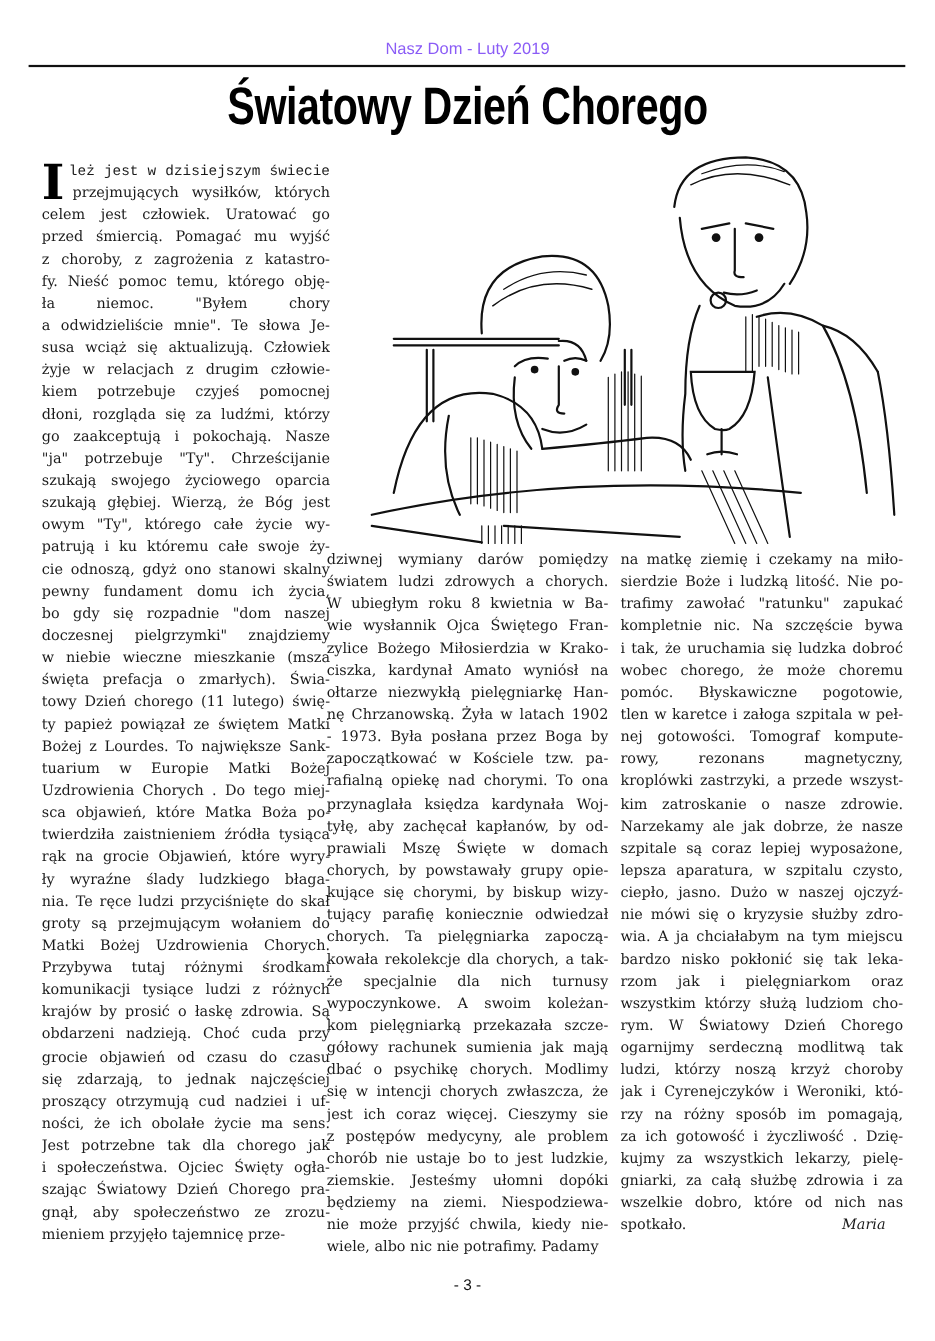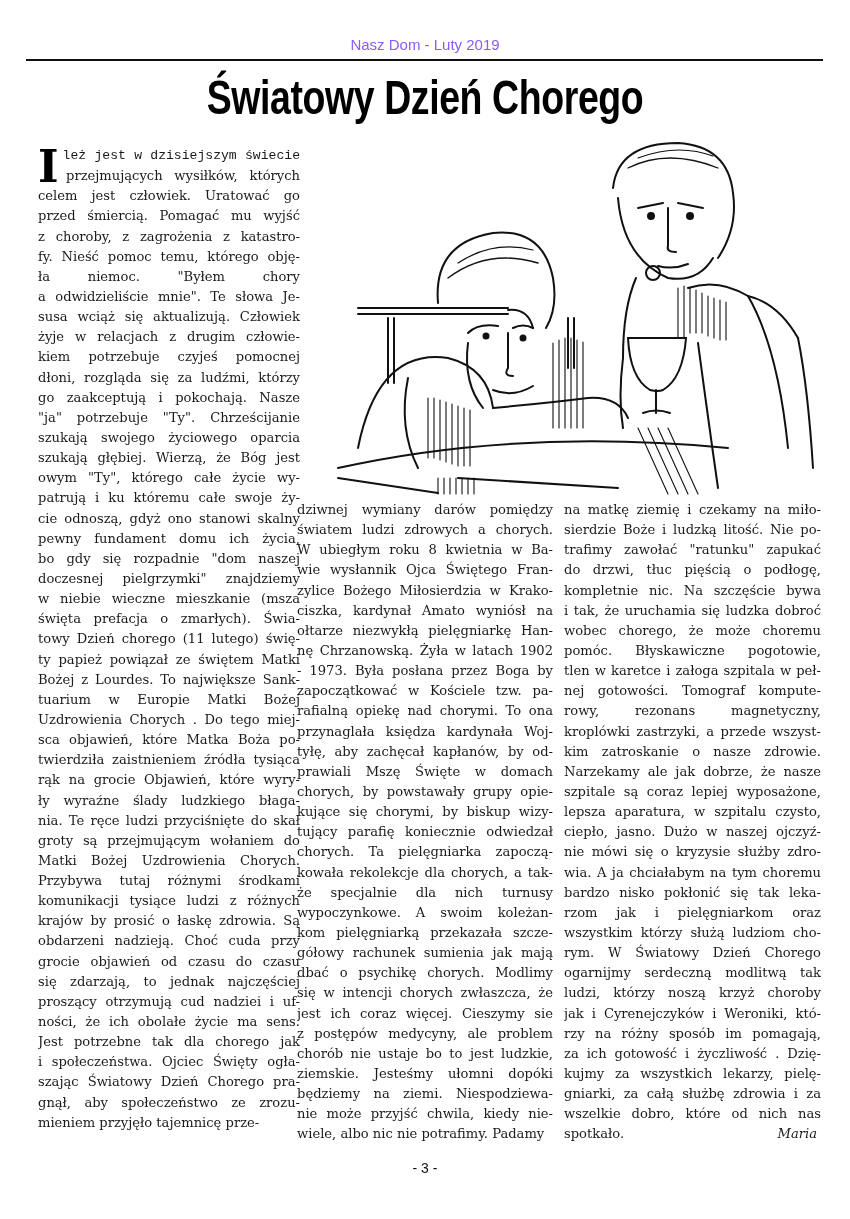--- a/index.html
+++ b/index.html
@@ -12,21 +12,21 @@
     color: #000; transform: scaleX(0.78); transform-origin: center; letter-spacing: -0.5px; }
   .col { position: absolute; font-family: "DejaVu Serif", serif; font-size: 13.1px; line-height: 20.15px;
     text-align: justify; color: #1a1a1a; }
   .col .ln { display: block; height: 20.15px; white-space: nowrap; text-align: justify; text-align-last: justify; overflow: hidden; }
   .col .ln.last { text-align-last: left; }
   .col-left { left: 38px; top: 146px; width: 262px; }
   .col-mid { left: 297px; top: 500px; width: 256px; }
   .col-right { left: 564px; top: 500px; width: 257px; }
   .dropcap { float: left; font-family: "DejaVu Serif", serif; font-weight: bold; font-size: 44px;
     line-height: 38px; margin: 2px 4px 0 0; color: #000; }
-  .signature { float: right; font-style: italic; margin-right: 4px; }
+  .signature { float: right; font-style: italic; margin-right: 16px; }
   .illustration { position: absolute; left: 318px; top: 128px; width: 510px; height: 368px; }
   .page-num { position: absolute; left: 0; top: 1160px; width: 850px; text-align: center;
     font-family: "Liberation Sans", sans-serif; font-size: 14px; color: #111; }
 </style>
 </head>
 <body>
 
 <div class="header">Nasz Dom - Luty 2019</div>
 <div class="rule"></div>
 <div class="title">Światowy Dzień Chorego</div>
@@ -170,36 +170,35 @@
     <span class="ln">chorób nie ustaje bo to jest ludzkie,</span>
     <span class="ln">ziemskie. Jesteśmy ułomni dopóki</span>
     <span class="ln">będziemy na ziemi. Niespodziewa-</span>
     <span class="ln">nie może przyjść chwila, kiedy nie-</span>
     <span class="ln last">wiele, albo nic nie potrafimy. Padamy</span>
   </div>
 <div class="col col-right" id="col-right">
     <span class="ln">na matkę ziemię i czekamy na miło-</span>
     <span class="ln">sierdzie Boże i ludzką litość. Nie po-</span>
     <span class="ln">trafimy zawołać "ratunku" zapukać</span>
-    <span class="ln">do drzwi, tłuc pięścią o podłogę,</span>
     <span class="ln">kompletnie nic. Na szczęście bywa</span>
     <span class="ln">i tak, że uruchamia się ludzka dobroć</span>
     <span class="ln">wobec chorego, że może choremu</span>
     <span class="ln">pomóc. Błyskawiczne pogotowie,</span>
     <span class="ln">tlen w karetce i załoga szpitala w peł-</span>
     <span class="ln">nej gotowości. Tomograf kompute-</span>
     <span class="ln">rowy, rezonans magnetyczny,</span>
     <span class="ln">kroplówki zastrzyki, a przede wszyst-</span>
     <span class="ln">kim zatroskanie o nasze zdrowie.</span>
     <span class="ln">Narzekamy ale jak dobrze, że nasze</span>
     <span class="ln">szpitale są coraz lepiej wyposażone,</span>
     <span class="ln">lepsza aparatura, w szpitalu czysto,</span>
     <span class="ln">ciepło, jasno. Dużo w naszej ojczyź-</span>
     <span class="ln">nie mówi się o kryzysie służby zdro-</span>
-    <span class="ln">wia. A ja chciałabym na tym choremu</span>
+    <span class="ln">wia. A ja chciałabym na tym miejscu</span>
     <span class="ln">bardzo nisko pokłonić się tak leka-</span>
     <span class="ln">rzom jak i pielęgniarkom oraz</span>
     <span class="ln">wszystkim którzy służą ludziom cho-</span>
     <span class="ln">rym. W Światowy Dzień Chorego</span>
     <span class="ln">ogarnijmy serdeczną modlitwą tak</span>
     <span class="ln">ludzi, którzy noszą krzyż choroby</span>
     <span class="ln">jak i Cyrenejczyków i  Weroniki, któ-</span>
     <span class="ln">rzy na różny sposób im pomagają,</span>
     <span class="ln">za ich gotowość i życzliwość . Dzię-</span>
     <span class="ln">kujmy za wszystkich lekarzy, pielę-</span>

